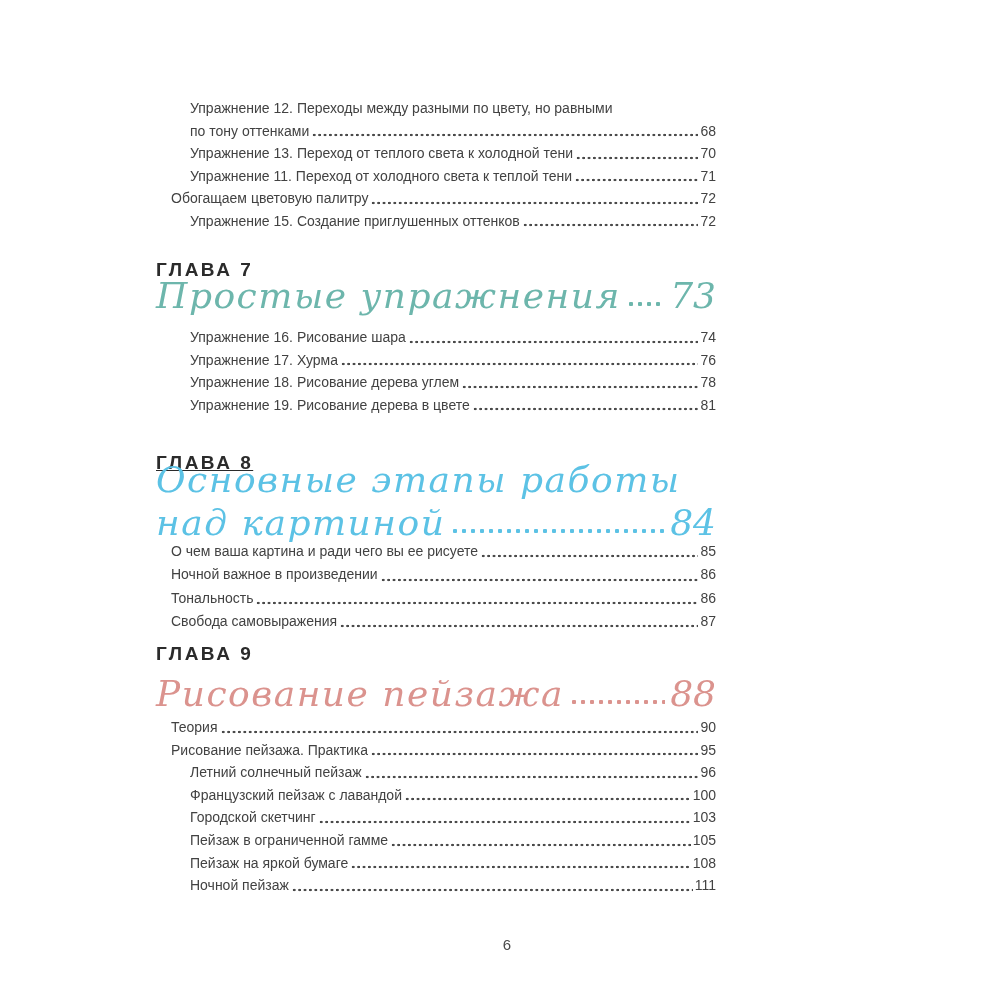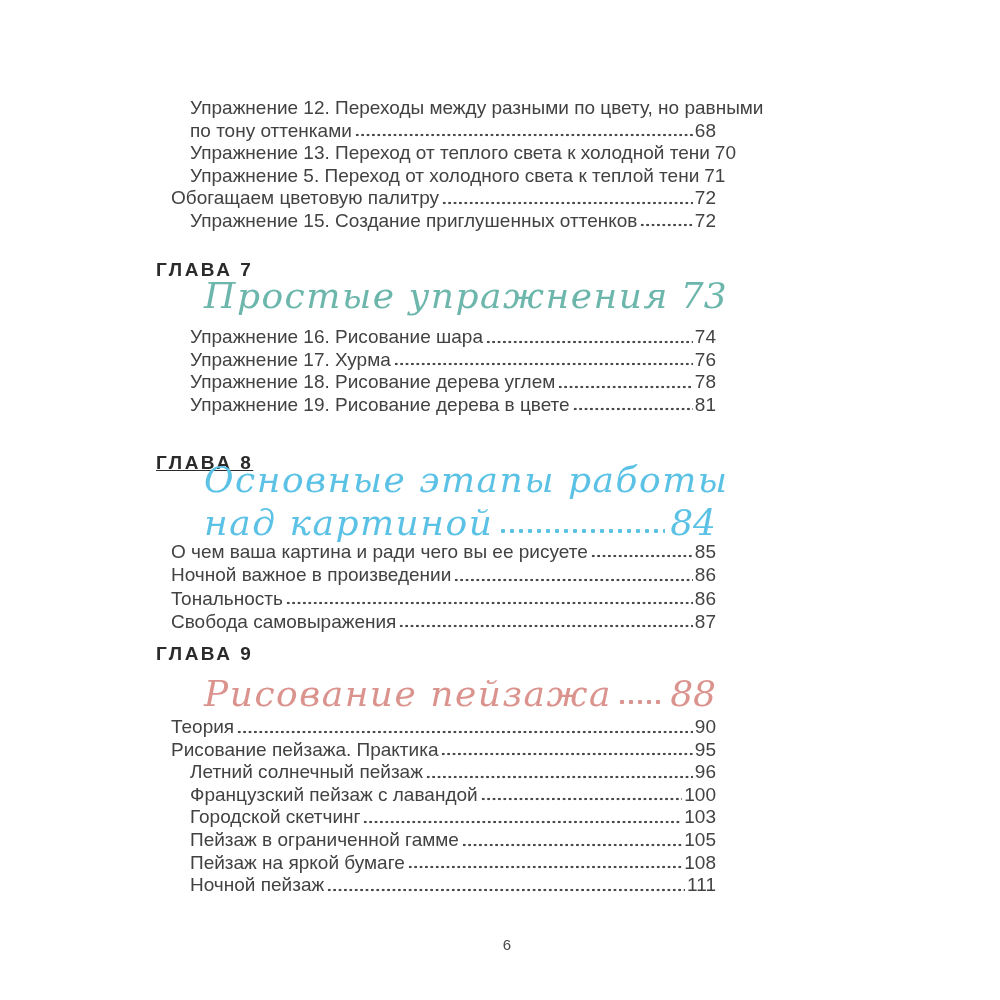--- a/index.html
+++ b/index.html
@@ -18,38 +18,37 @@
     font-size:19px;font-weight:bold;color:#2b2b2b;
     letter-spacing:2.5px;
   }
 
   
   .title-row{display:flex;}
   .title-text{
     font-family:"DejaVu Serif",serif;font-style:italic;
     font-size:36px;line-height:1.2;letter-spacing:1.5px;
     white-space:nowrap;
-    margin-left:48px;
   }
   .title-page{
     font-family:"DejaVu Serif",serif;font-style:italic;
     font-size:36px;line-height:1.2;
   }
   .title-dots{
     flex:1;align-self:flex-end;height:8px;
     margin:0 5px 9px 7px;
     background-image:radial-gradient(circle at 3px 4px, currentColor 2px, transparent 2.5px);
     background-size:9px 8px;background-repeat:repeat-x;
   }
   .teal{color:#6db6ac;}
   .blue{color:#5cc2e5;}
   .pink{color:#db938e;align-items:center;}
 
   
-  .erow{display:flex;height:22.5px;line-height:22.5px;font-size:19px;}
+  .erow{display:flex;height:22.5px;line-height:22.5px;font-size:14px;}
   .ch8 .erow{height:23.3px;line-height:23.3px;}
   .ch9 .erow{height:22.6px;line-height:22.6px;}
   .ind1{padding-left:15px;}
   .ind2{padding-left:34px;}
   .elabel{white-space:nowrap;}
   .dots{
     flex:1;align-self:flex-end;height:6px;
     margin:0 2px 4px 3px;
     background-image:radial-gradient(circle at 2.2px 3px,#4a4a4a 1.15px,transparent 1.55px);
     background-size:5.4px 6px;background-repeat:repeat-x;
@@ -74,21 +73,21 @@
       <span class="elabel">по тону оттенками</span>
       <span class="dots"></span>
       <span class="epage">68</span>
     </div>
     <div class="erow ind2">
       <span class="elabel">Упражнение 13. Переход от теплого света к холодной тени</span>
       <span class="dots"></span>
       <span class="epage">70</span>
     </div>
     <div class="erow ind2">
-      <span class="elabel">Упражнение 5. Переход от холодного света к теплой тени</span>
+      <span class="elabel">Упражнение 11. Переход от холодного света к теплой тени</span>
       <span class="dots"></span>
       <span class="epage">71</span>
     </div>
     <div class="erow ind1">
       <span class="elabel">Обогащаем цветовую палитру</span>
       <span class="dots"></span>
       <span class="epage">72</span>
     </div>
     <div class="erow ind2">
       <span class="elabel">Упражнение 15. Создание приглушенных оттенков</span>

